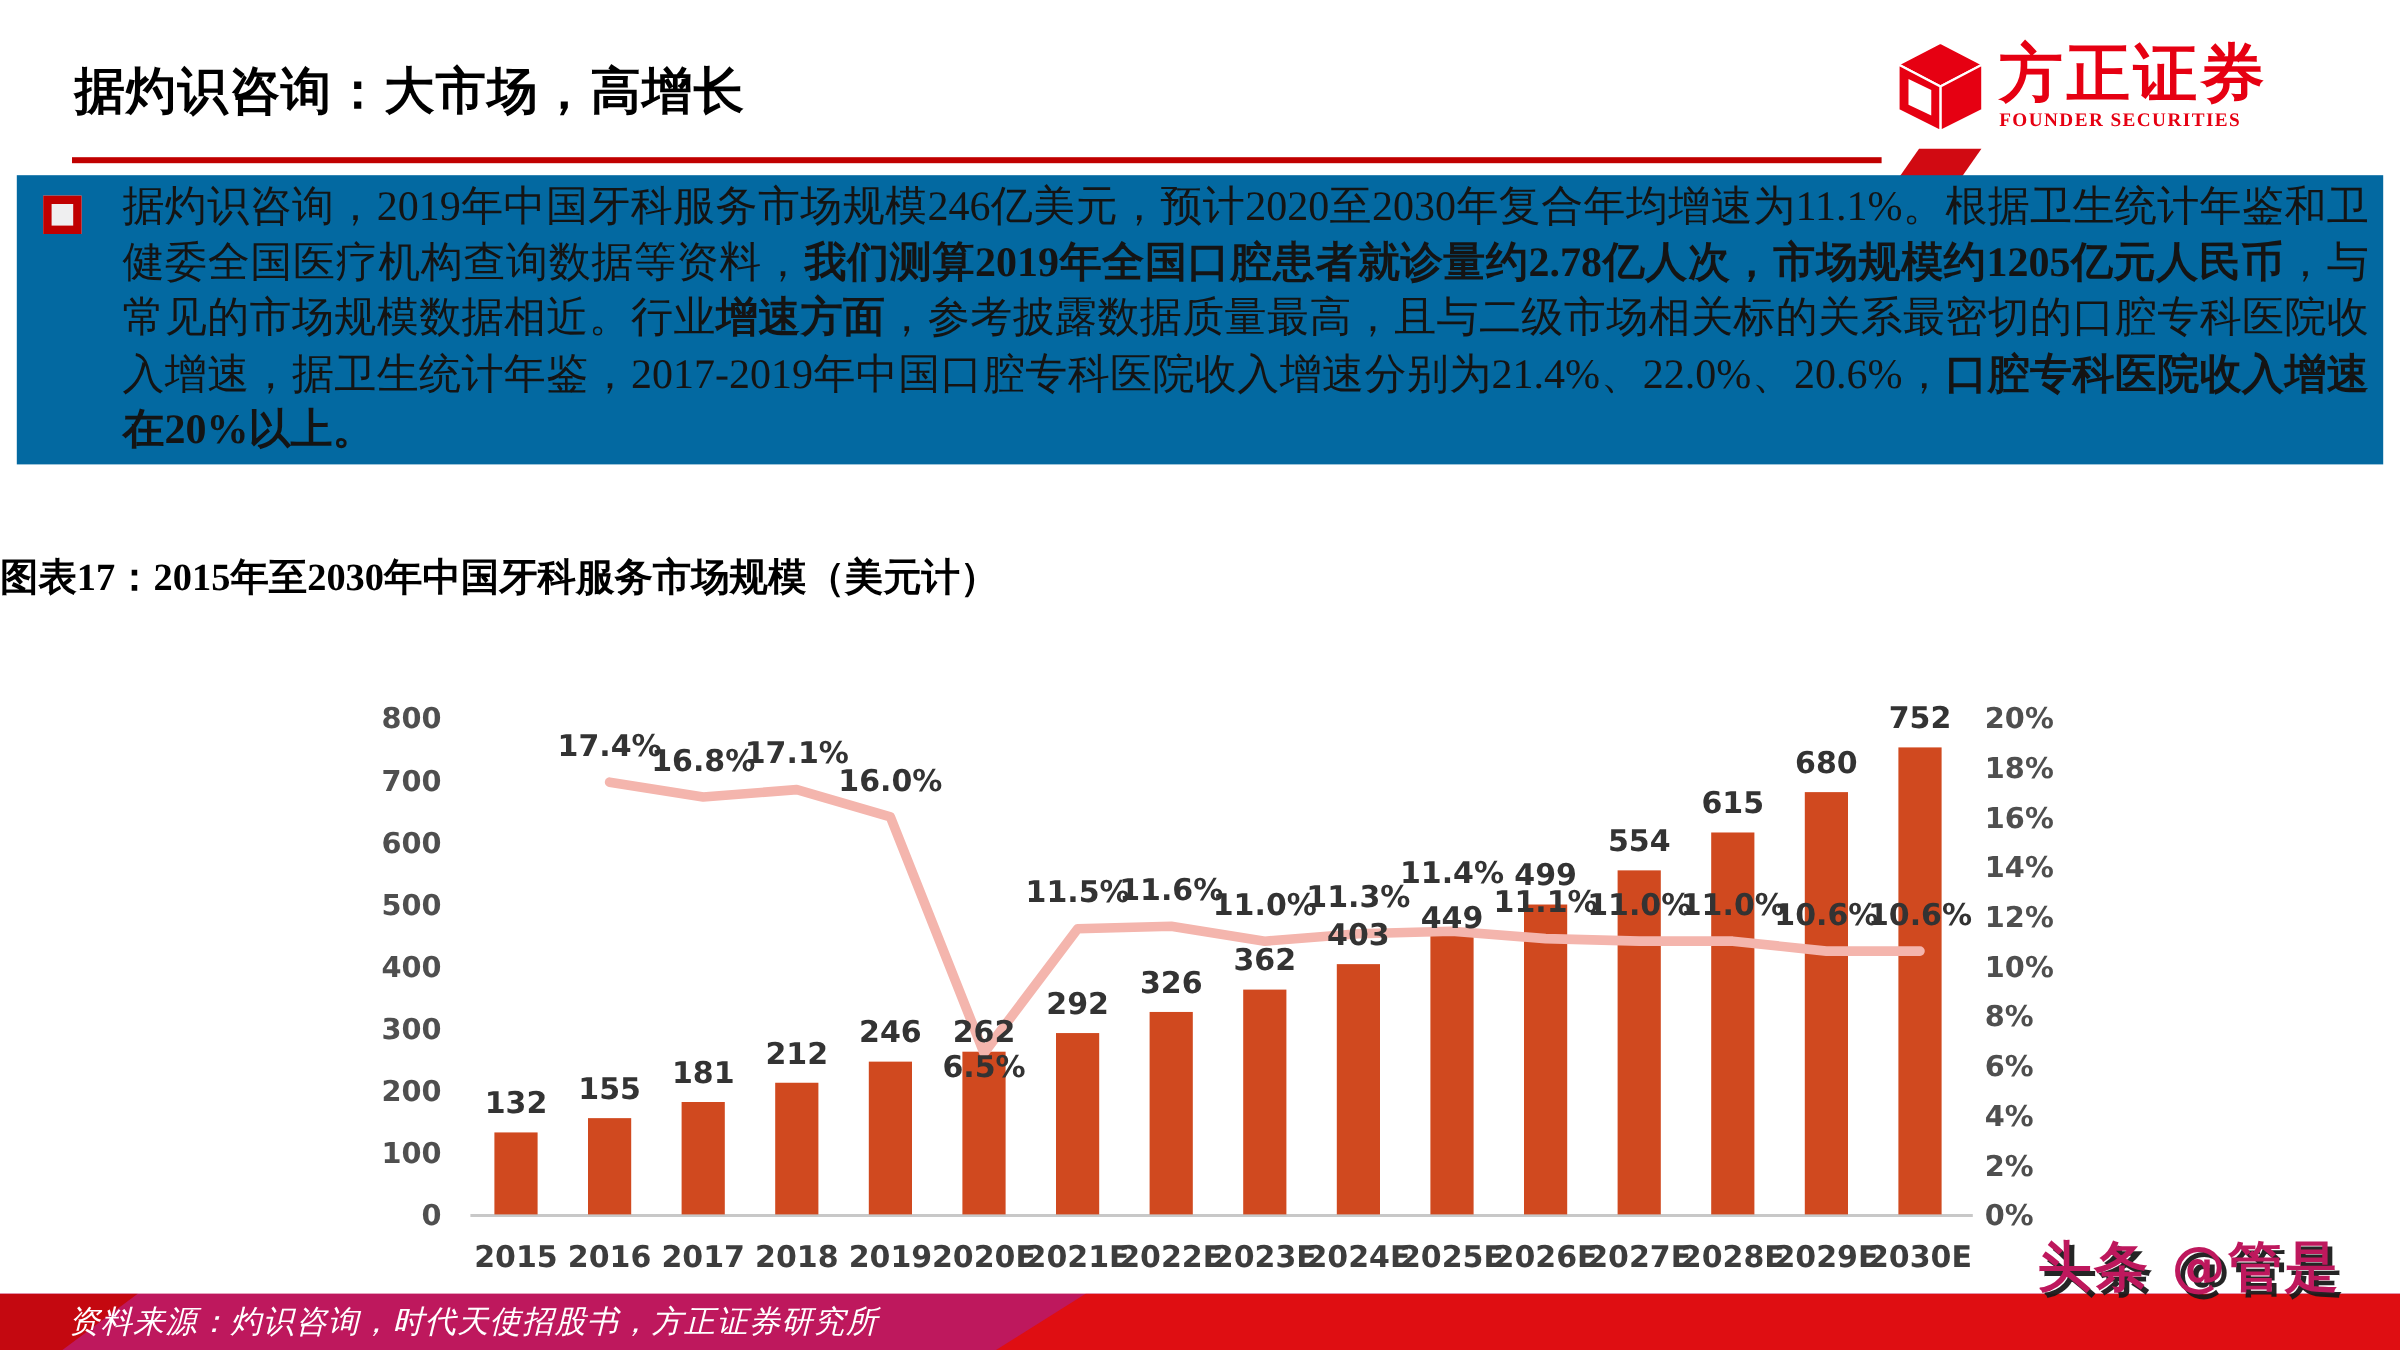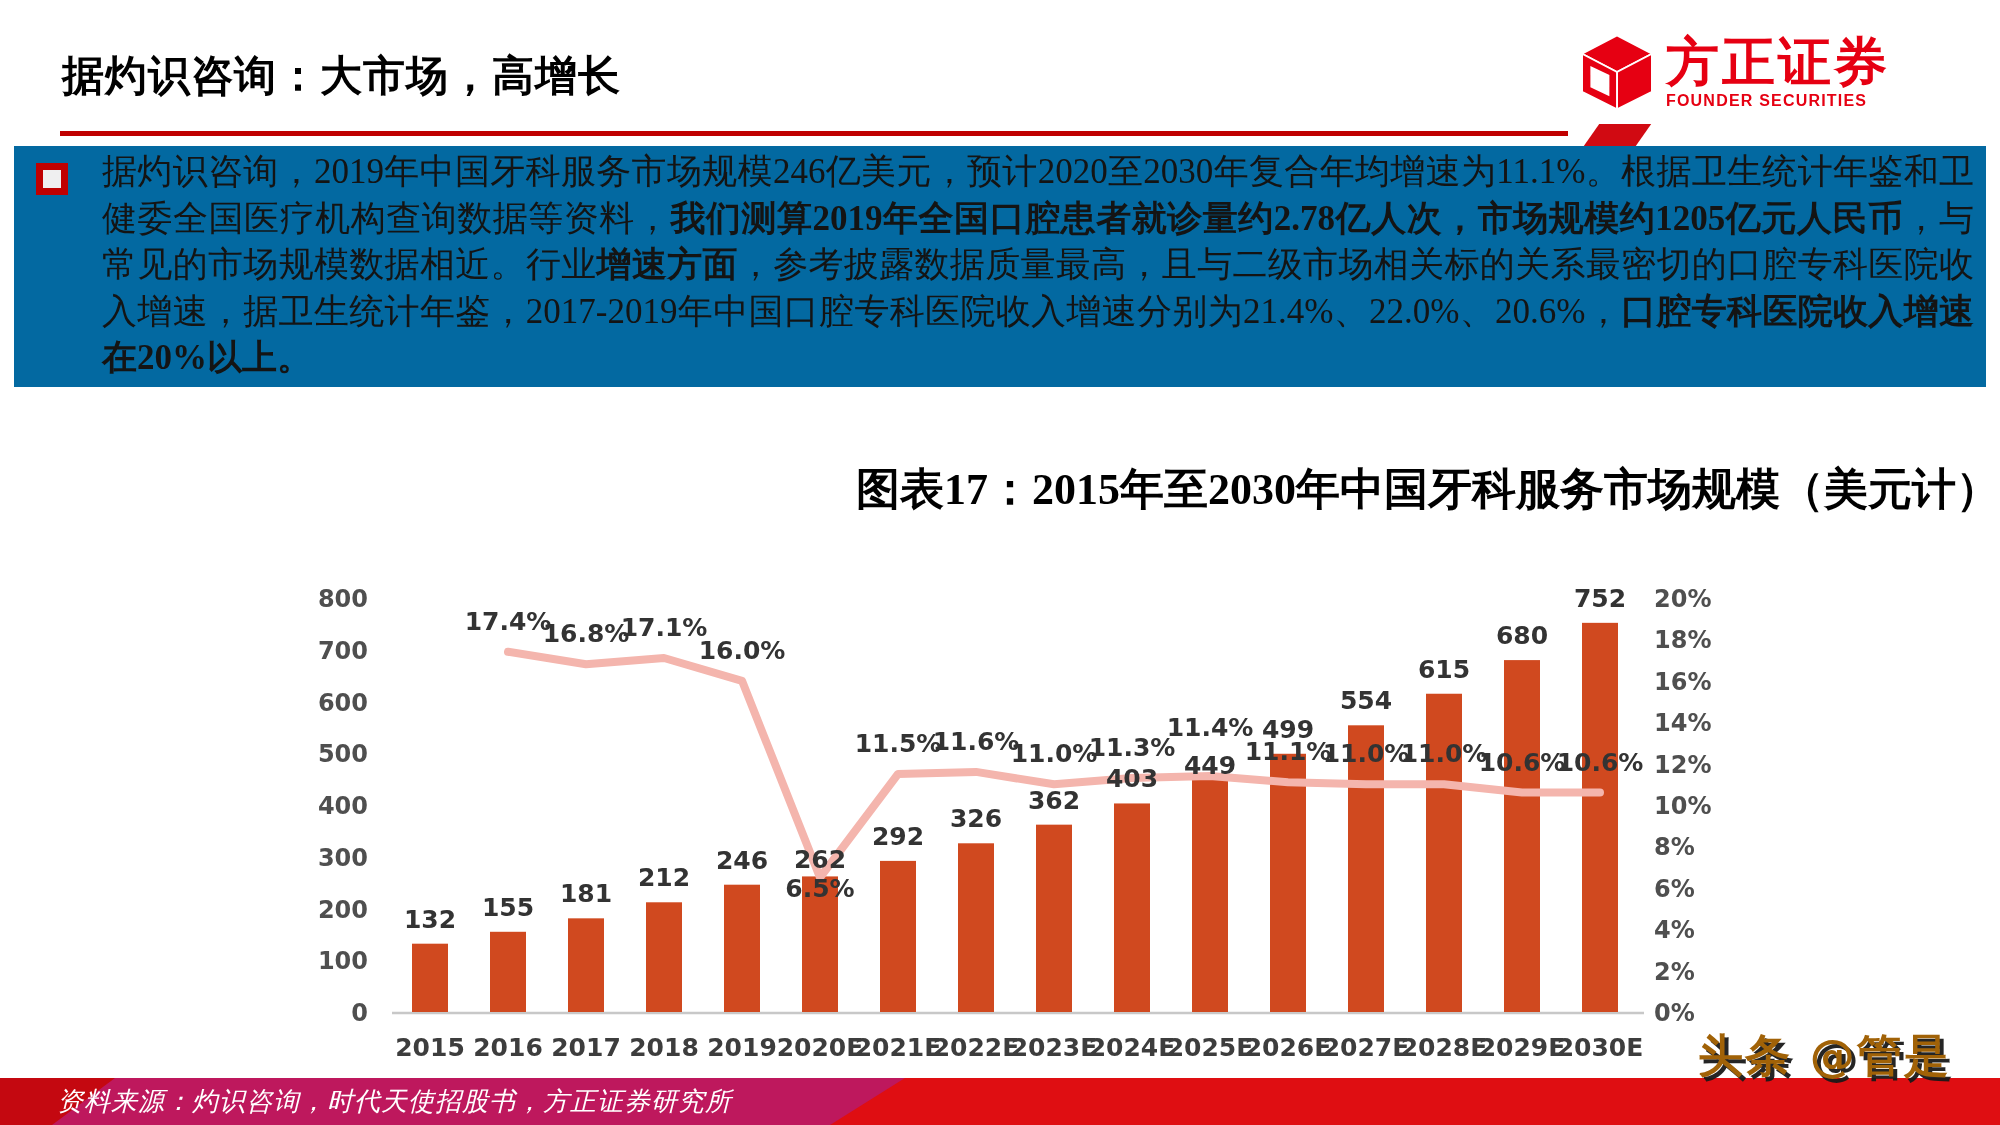--- a/index.html
+++ b/index.html
@@ -10,48 +10,48 @@
               color:#000;letter-spacing:1px;}
   .title-underline{position:absolute;left:60px;top:131px;width:1508px;height:5px;background:#c00000;}
   .underline-flag{position:absolute;left:1588px;top:124px;width:52px;height:32px;background:#d10a12;
                   transform:skewX(-35deg);}
   .logo{position:absolute;left:1578px;top:34px;display:flex;align-items:flex-start;}
   .logo-cube{width:78px;height:76px;}
   .logo-texts{margin-left:10px;}
   .logo-cn{font-size:53px;line-height:56px;font-weight:bold;color:#e60012;letter-spacing:3px;
            font-family:"Liberation Serif","DejaVu Serif",serif;text-align:right;}
   .logo-en{font-size:16px;font-weight:bold;color:#e60012;letter-spacing:1.2px;margin-top:2px;
-           font-family:Liberation Sans, sans-serif;}
+           font-family:Liberation Serif, serif;}
   
   .summary{position:absolute;left:14px;top:146px;width:1972px;height:241px;background:#0369a1;}
   .bullet{position:absolute;left:22px;top:17px;width:18px;height:18px;border:7px solid #c00000;
           background:#efeff0;}
   .summary-text{position:absolute;left:88px;top:3px;width:1872px;margin:0;font-size:35px;
                 line-height:46.5px;color:#141414;text-align:justify;}
   .summary-text strong{font-weight:bold;}
   
-  .chart-title{position:absolute;left:0;top:460px;width:2000px;margin:0;text-align:right;
-               font-size:44px;font-weight:bold;color:#000;}
+  .chart-title{position:absolute;left:0;top:460px;width:2000px;margin:0;text-align:left;
+               font-size:32px;font-weight:bold;color:#000;}
   .legend{position:absolute;left:0;top:544px;width:2000px;display:flex;justify-content:center;
           align-items:center;gap:175px;}
   .legend-item{display:flex;align-items:center;}
   .legend-swatch{display:inline-block;width:46px;height:15px;margin-right:12px;}
   .legend-line{display:inline-block;width:54px;height:8px;border-radius:4px;margin-right:10px;}
   .legend-label{font-size:25px;font-weight:bold;color:#1c1c1c;}
   #chart-svg{position:absolute;left:0;top:0;width:2000px;height:1125px;}
   
   .footer{position:absolute;left:0;top:1078px;width:2000px;height:47px;background:#be185d;}
   .footer-accent{position:absolute;left:0;top:0;width:150px;height:47px;background:#c40810;
                  clip-path:polygon(0 0,115px 0,52px 47px,0 47px);}
   .footer-seam{position:absolute;left:830px;top:0;width:1170px;height:47px;background:#df0e12;
                clip-path:polygon(75px 0,1170px 0,1170px 47px,0 47px);}
   .footer-source{position:absolute;left:57px;top:0;line-height:47px;font-size:26px;font-style:italic;
                  color:#ffffff;letter-spacing:1px;}
   
-  .watermark{position:absolute;left:1698px;top:1026px;font-size:45px;font-weight:bold;color:#a16207;
+  .watermark{position:absolute;left:1698px;top:1026px;font-size:45px;font-weight:bold;color:#be185d;
              font-family:"DejaVu Sans","Liberation Sans",sans-serif;
              text-shadow:4px 4px 0 rgba(25,25,25,0.95);letter-spacing:2px;}
 </style>
 </head>
 <body>
 
 <div class="slide">
 
   <h1 class="page-title">据灼识咨询：大市场，高增长</h1>
 

